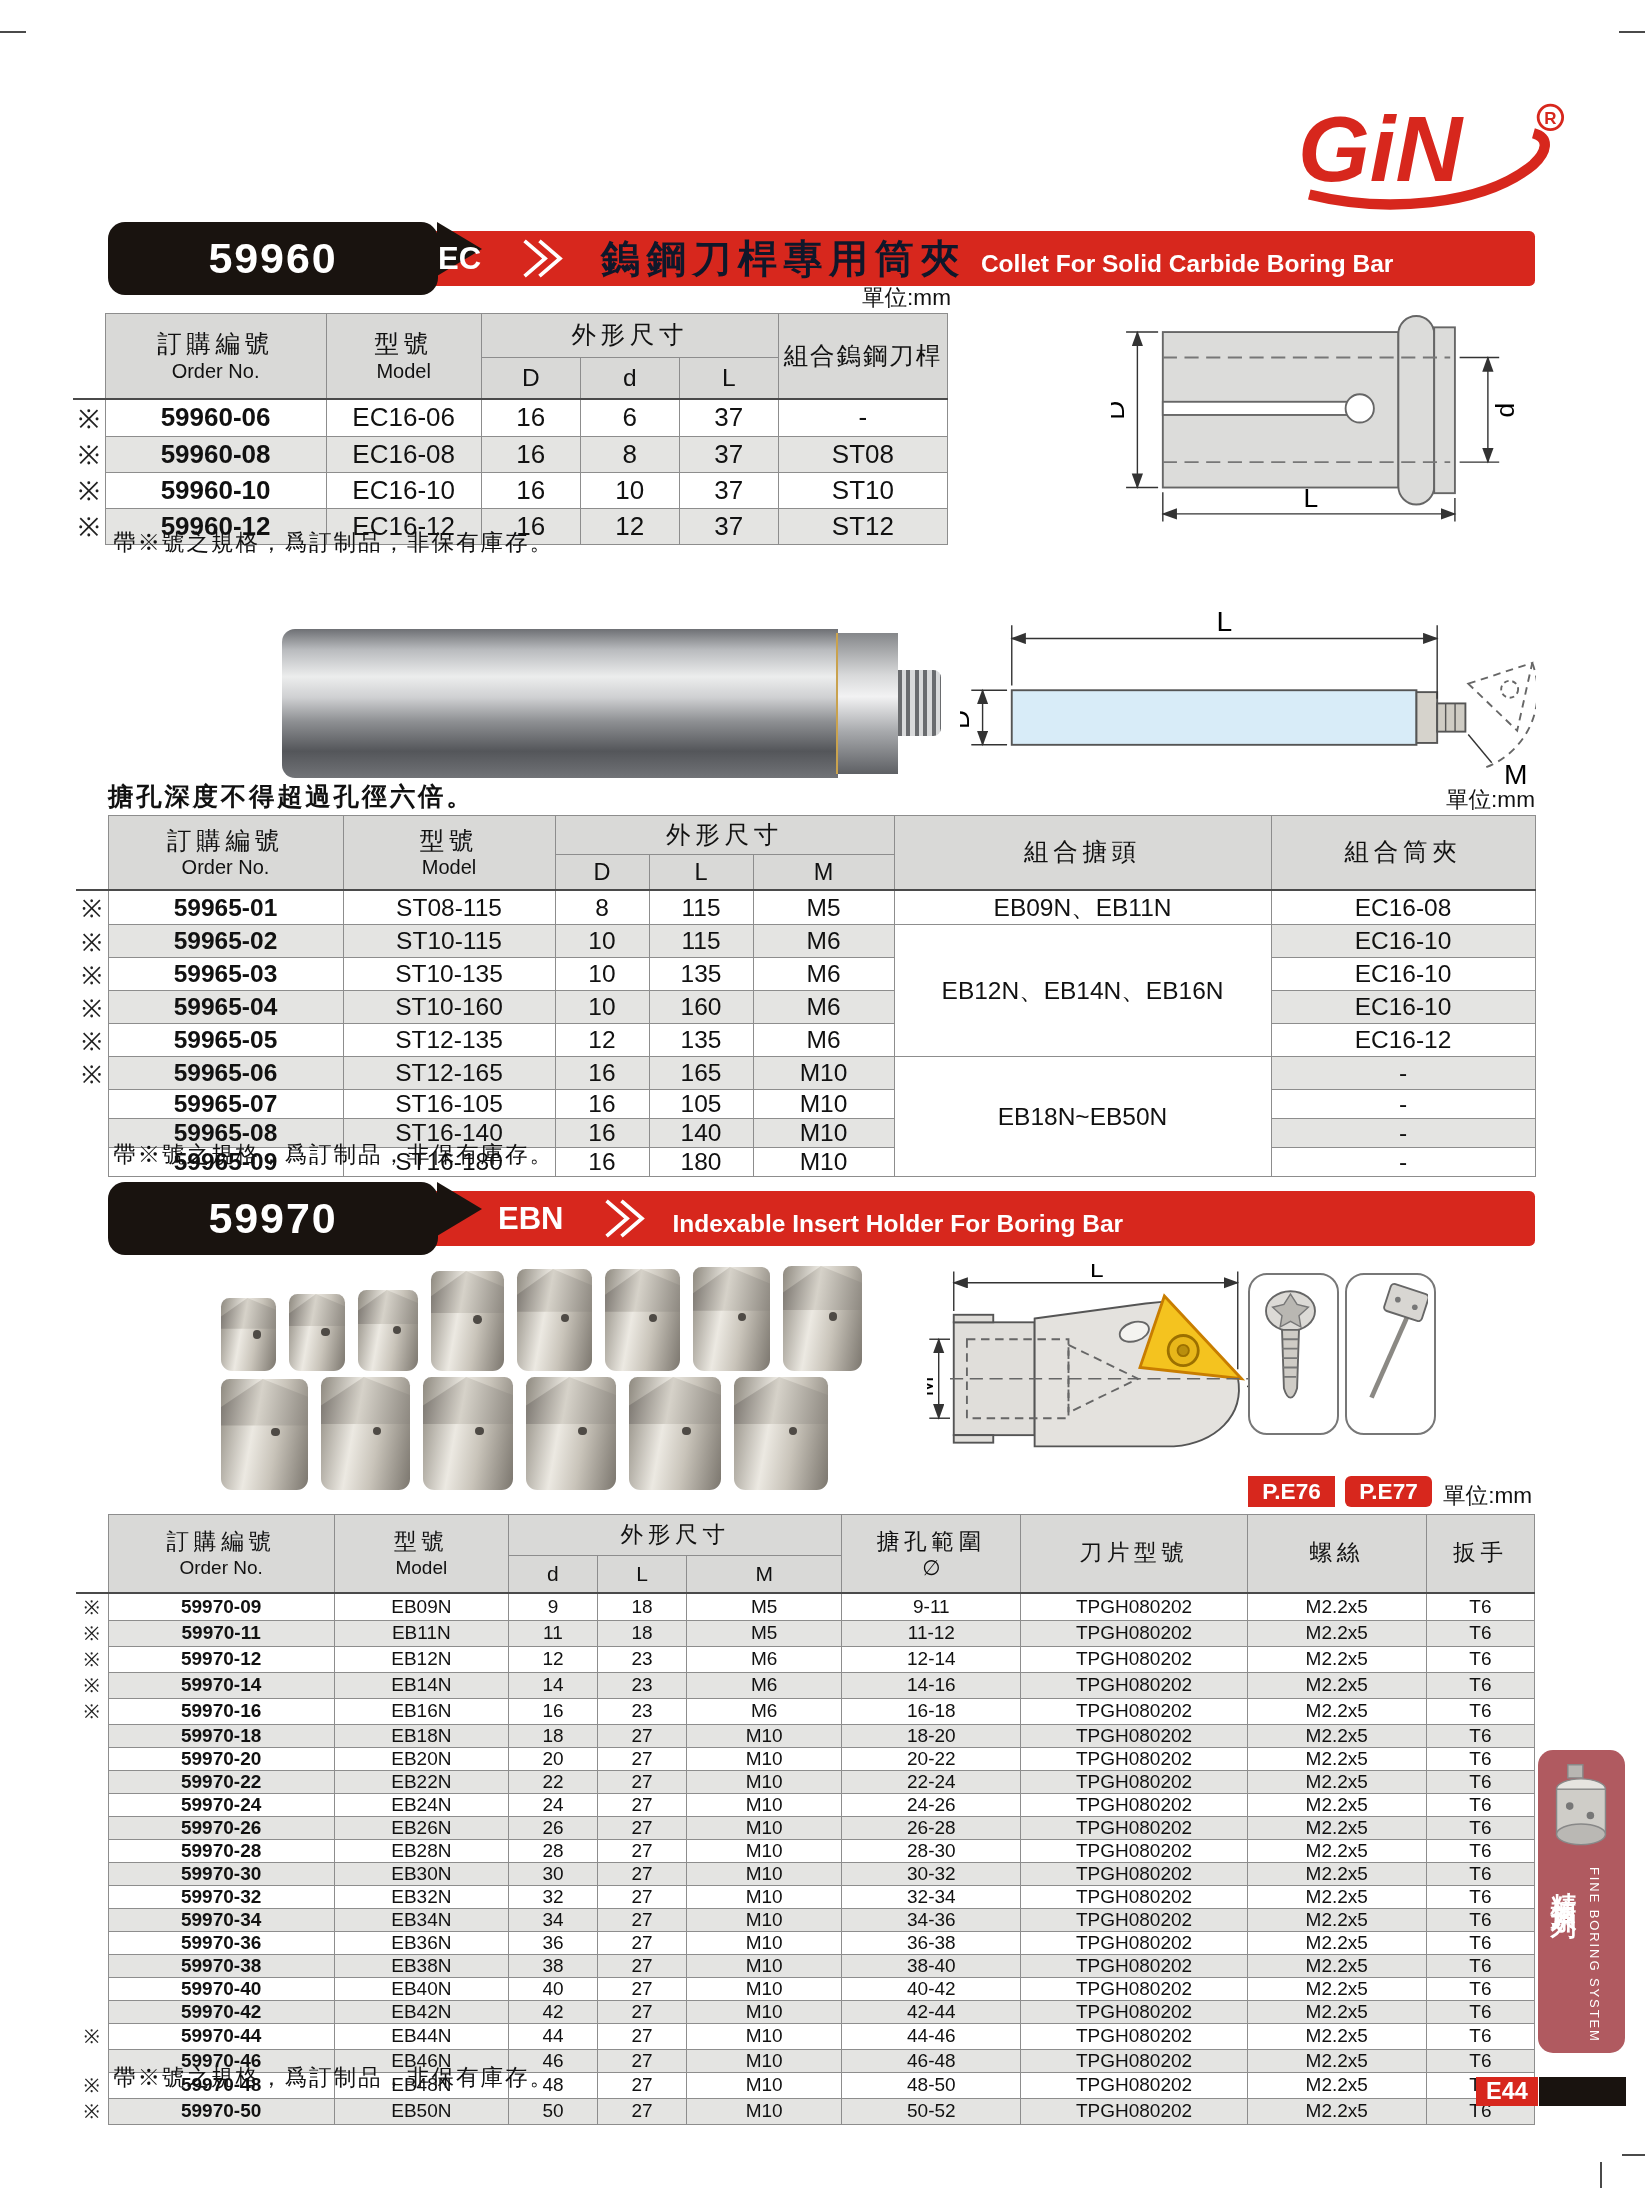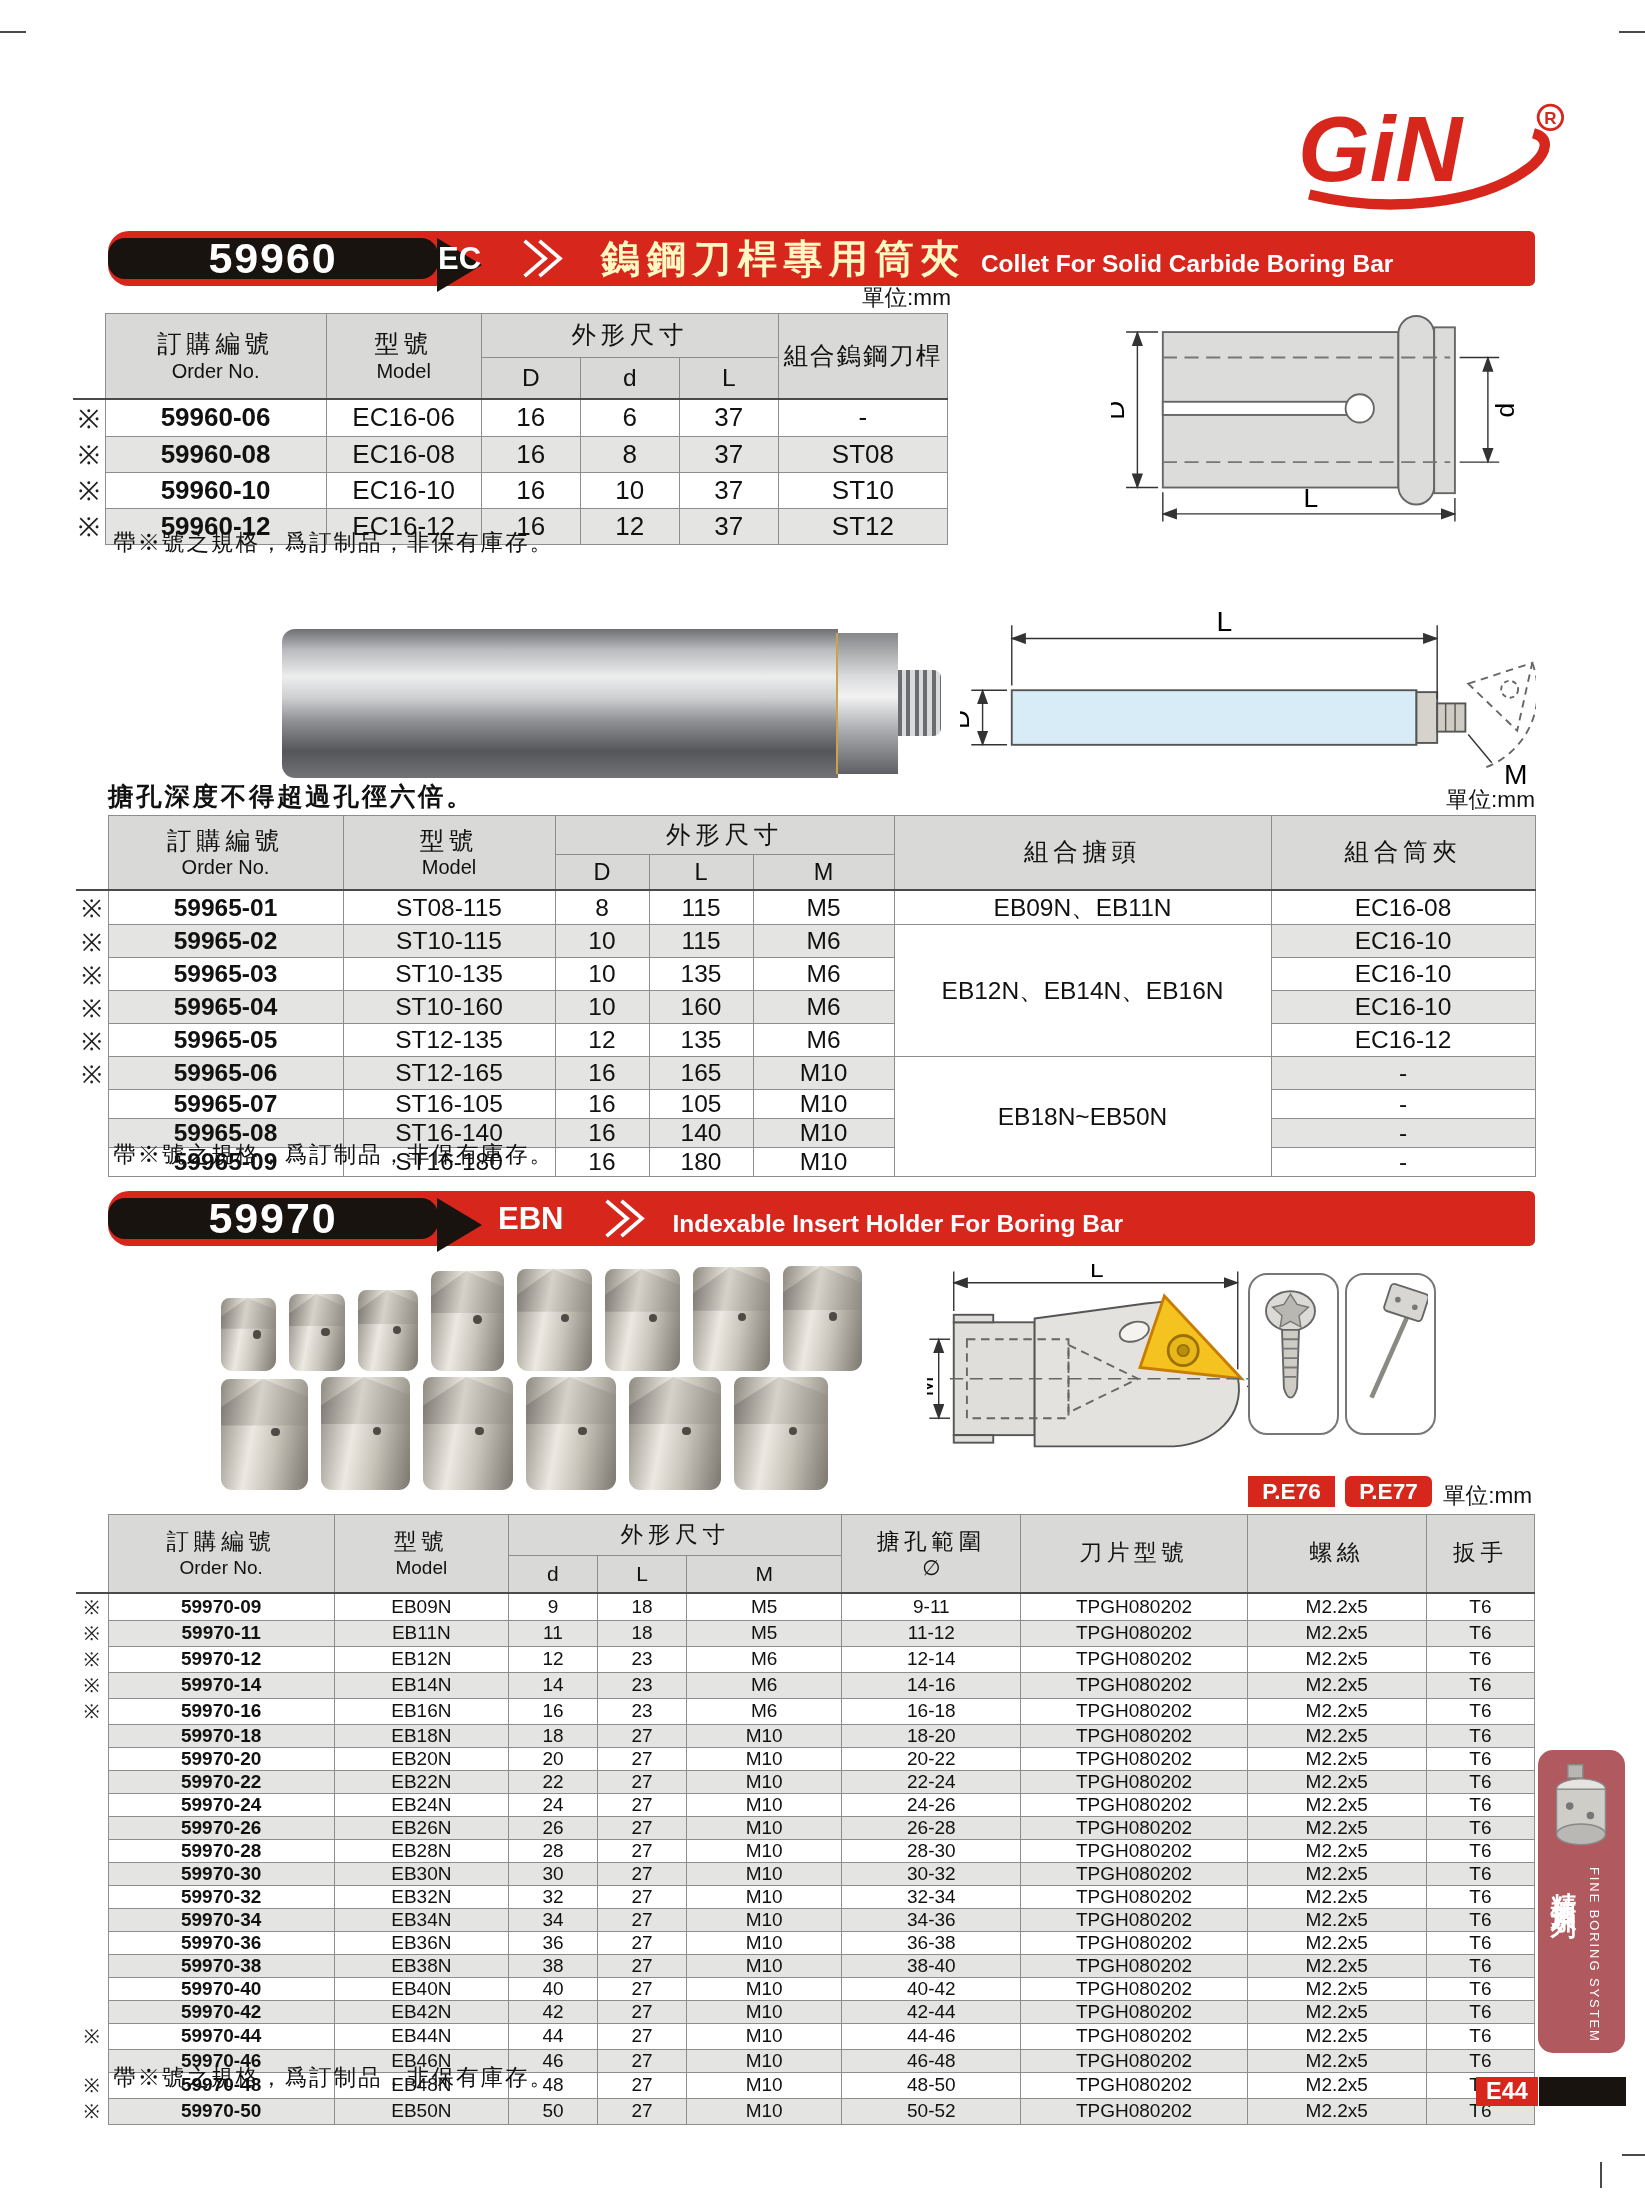--- a/index.html
+++ b/index.html
@@ -9,29 +9,29 @@
 
   
   .mark{position:absolute;background:#4a4a4a;}
 
   
   .logo{position:absolute;left:1281px;top:89px;width:292px;height:132px;}
 
   
   .secbar{position:absolute;left:108px;width:1427px;height:55px;background:#d7271d;
           border-radius:21px 5.6px 5.6px 21px;display:flex;align-items:center;}
-  .sec-black{position:relative;flex:none;width:330px;height:41px;background:#19130f;
+  .sec-black{position:relative;flex:none;width:330px;height:73px;background:#19130f;
              border-radius:17px;display:flex;align-items:center;justify-content:center;z-index:2;}
   .sec-black::after{content:'';position:absolute;left:329px;top:0;width:0;height:0;
              border-top:27px solid transparent;border-bottom:27px solid transparent;
              border-left:45px solid #19130f;}
   .sec-num{color:#fff;font-size:43px;font-weight:bold;letter-spacing:1.9px;}
   .sec-code{color:#fff;font-size:31px;font-weight:bold;z-index:3;}
   .sec-chev{margin-left:36px;flex:none;}
-  .sec-zh{color:#fef9c3;font-size:39px;font-weight:bold;letter-spacing:6.6px;margin-left:26px;white-space:nowrap;}
+  .sec-zh{color:#0f172a;font-size:39px;font-weight:bold;letter-spacing:6.6px;margin-left:26px;white-space:nowrap;}
   .sec-en{color:#fff;font-size:24.5px;font-weight:bold;margin-left:15px;margin-top:11.3px;white-space:nowrap;}
 
   
   .unit{position:absolute;font-size:22.6px;color:#111;}
   .note{position:absolute;font-size:22.6px;color:#111;letter-spacing:1.9px;}
   .depth-note{position:absolute;font-size:25.4px;color:#111;letter-spacing:2.8px;font-weight:bold;}
 
   
   table{border-collapse:collapse;table-layout:fixed;}
   th,td{border:1.9px solid #8d8d8d;text-align:center;vertical-align:middle;padding:0;overflow:hidden;}

